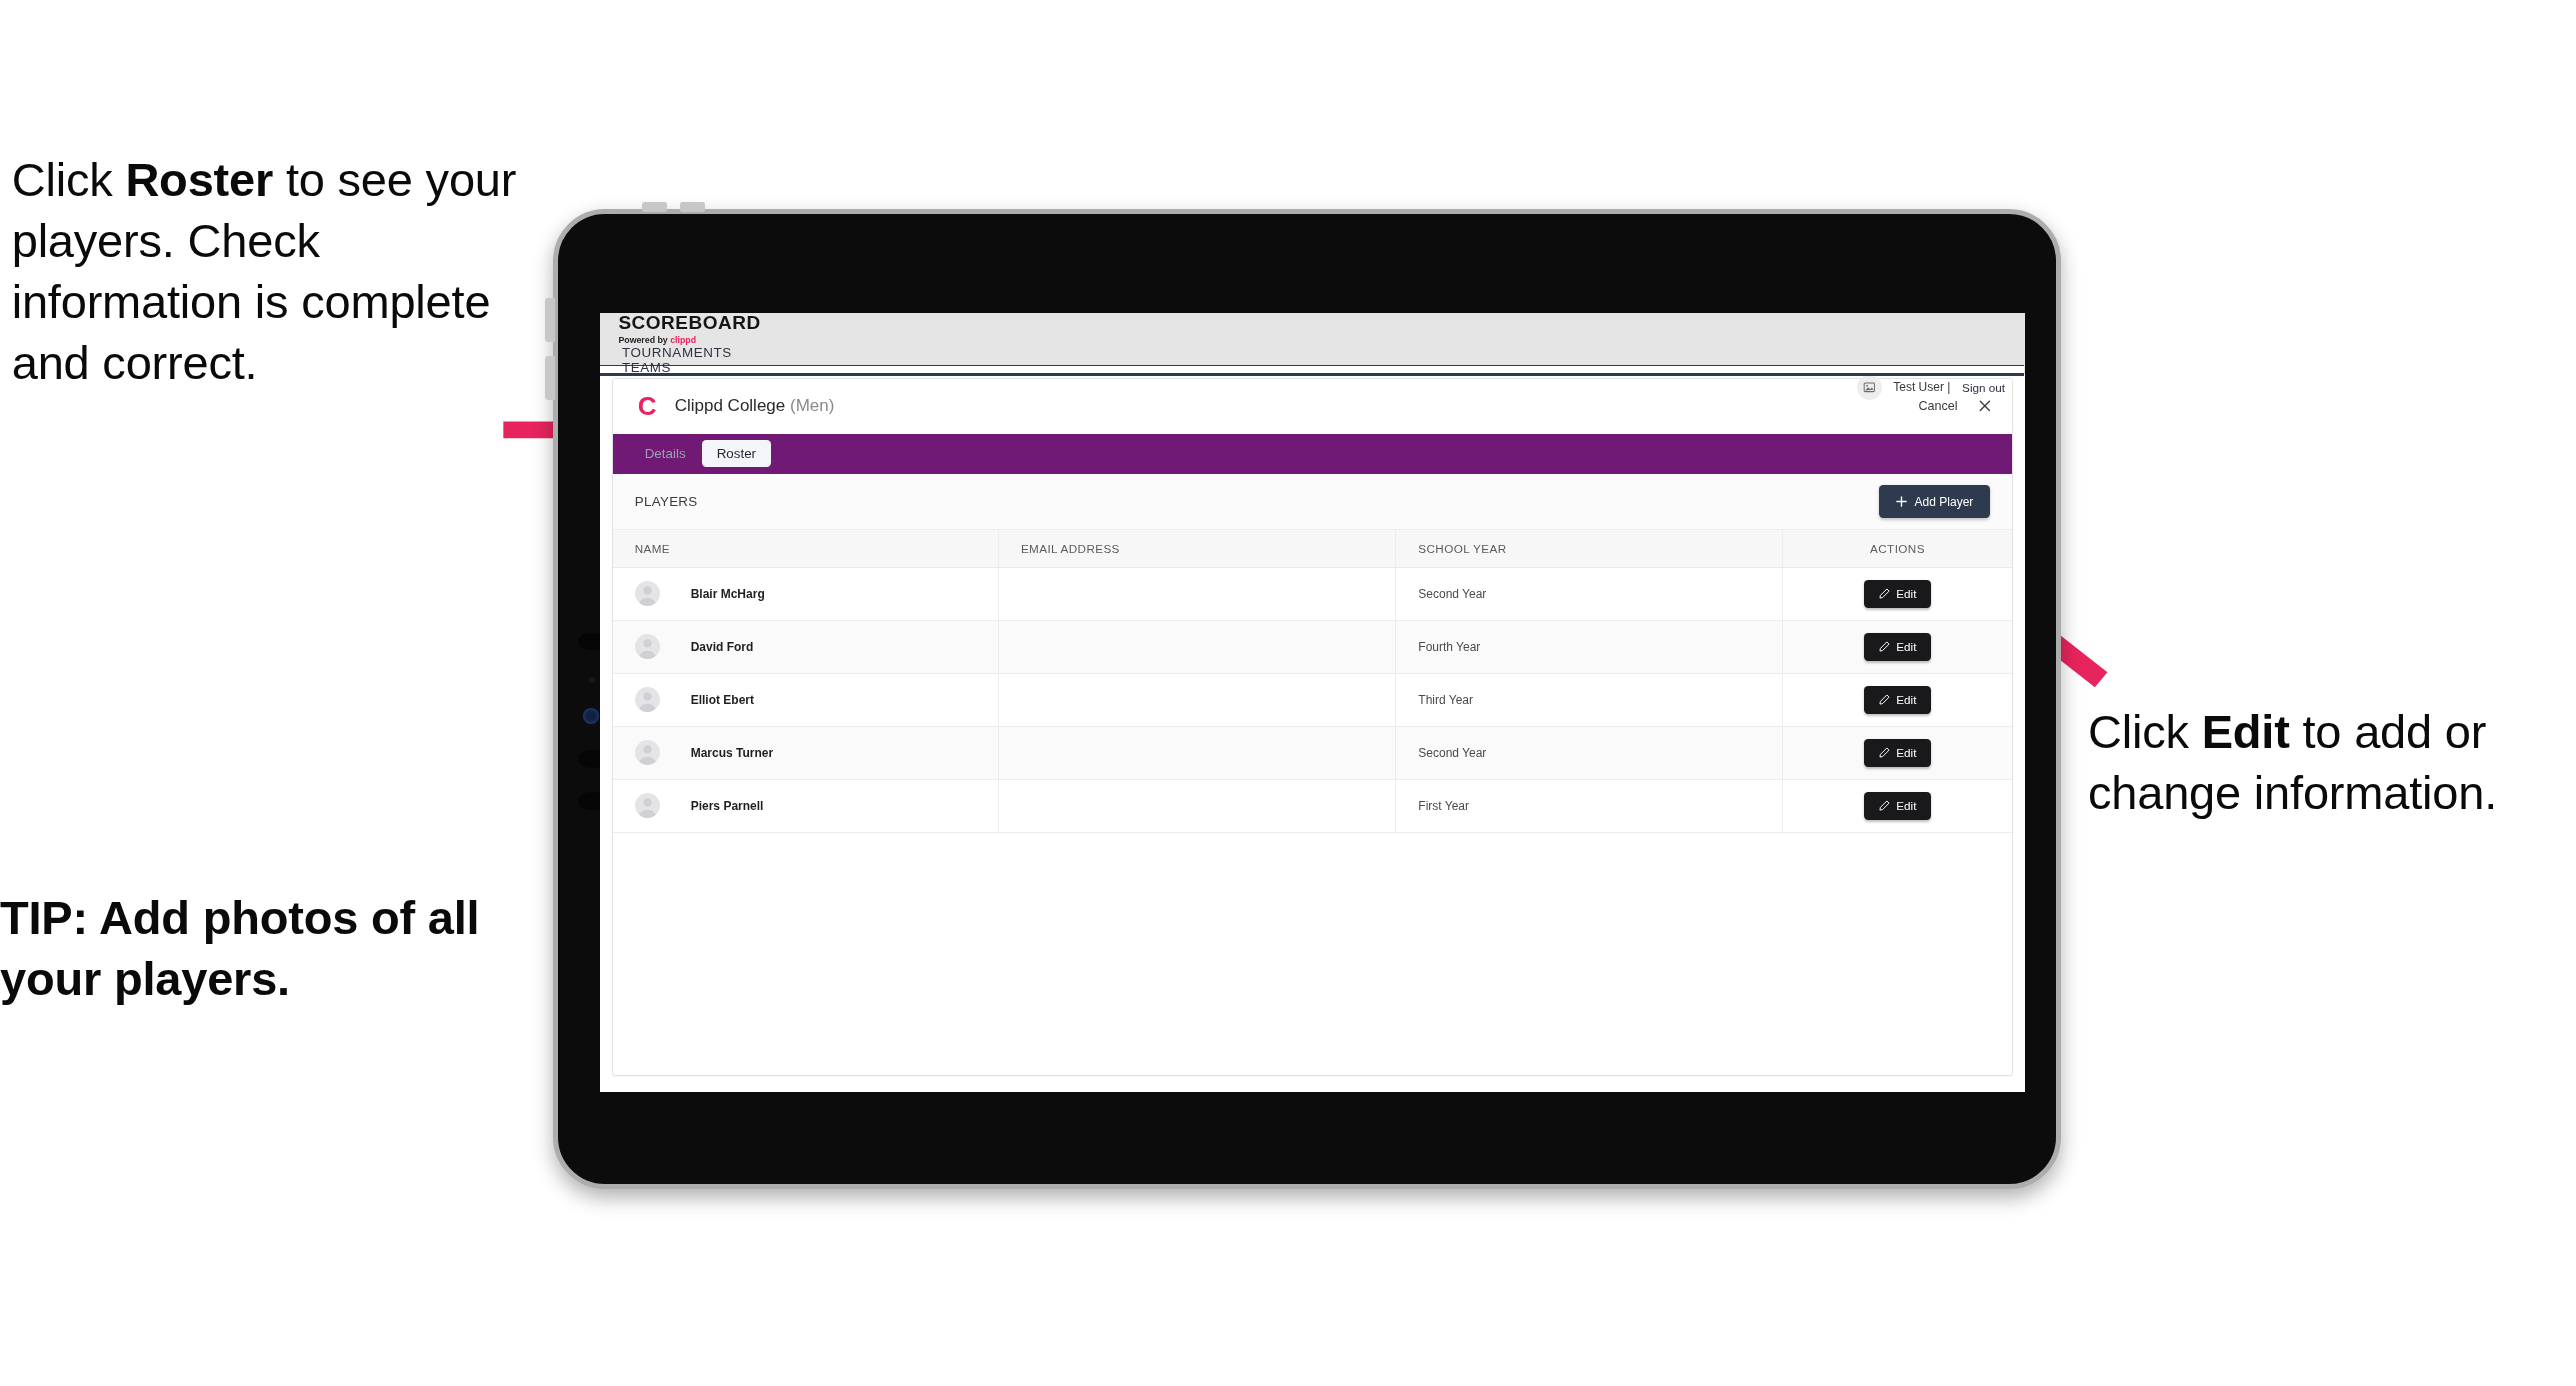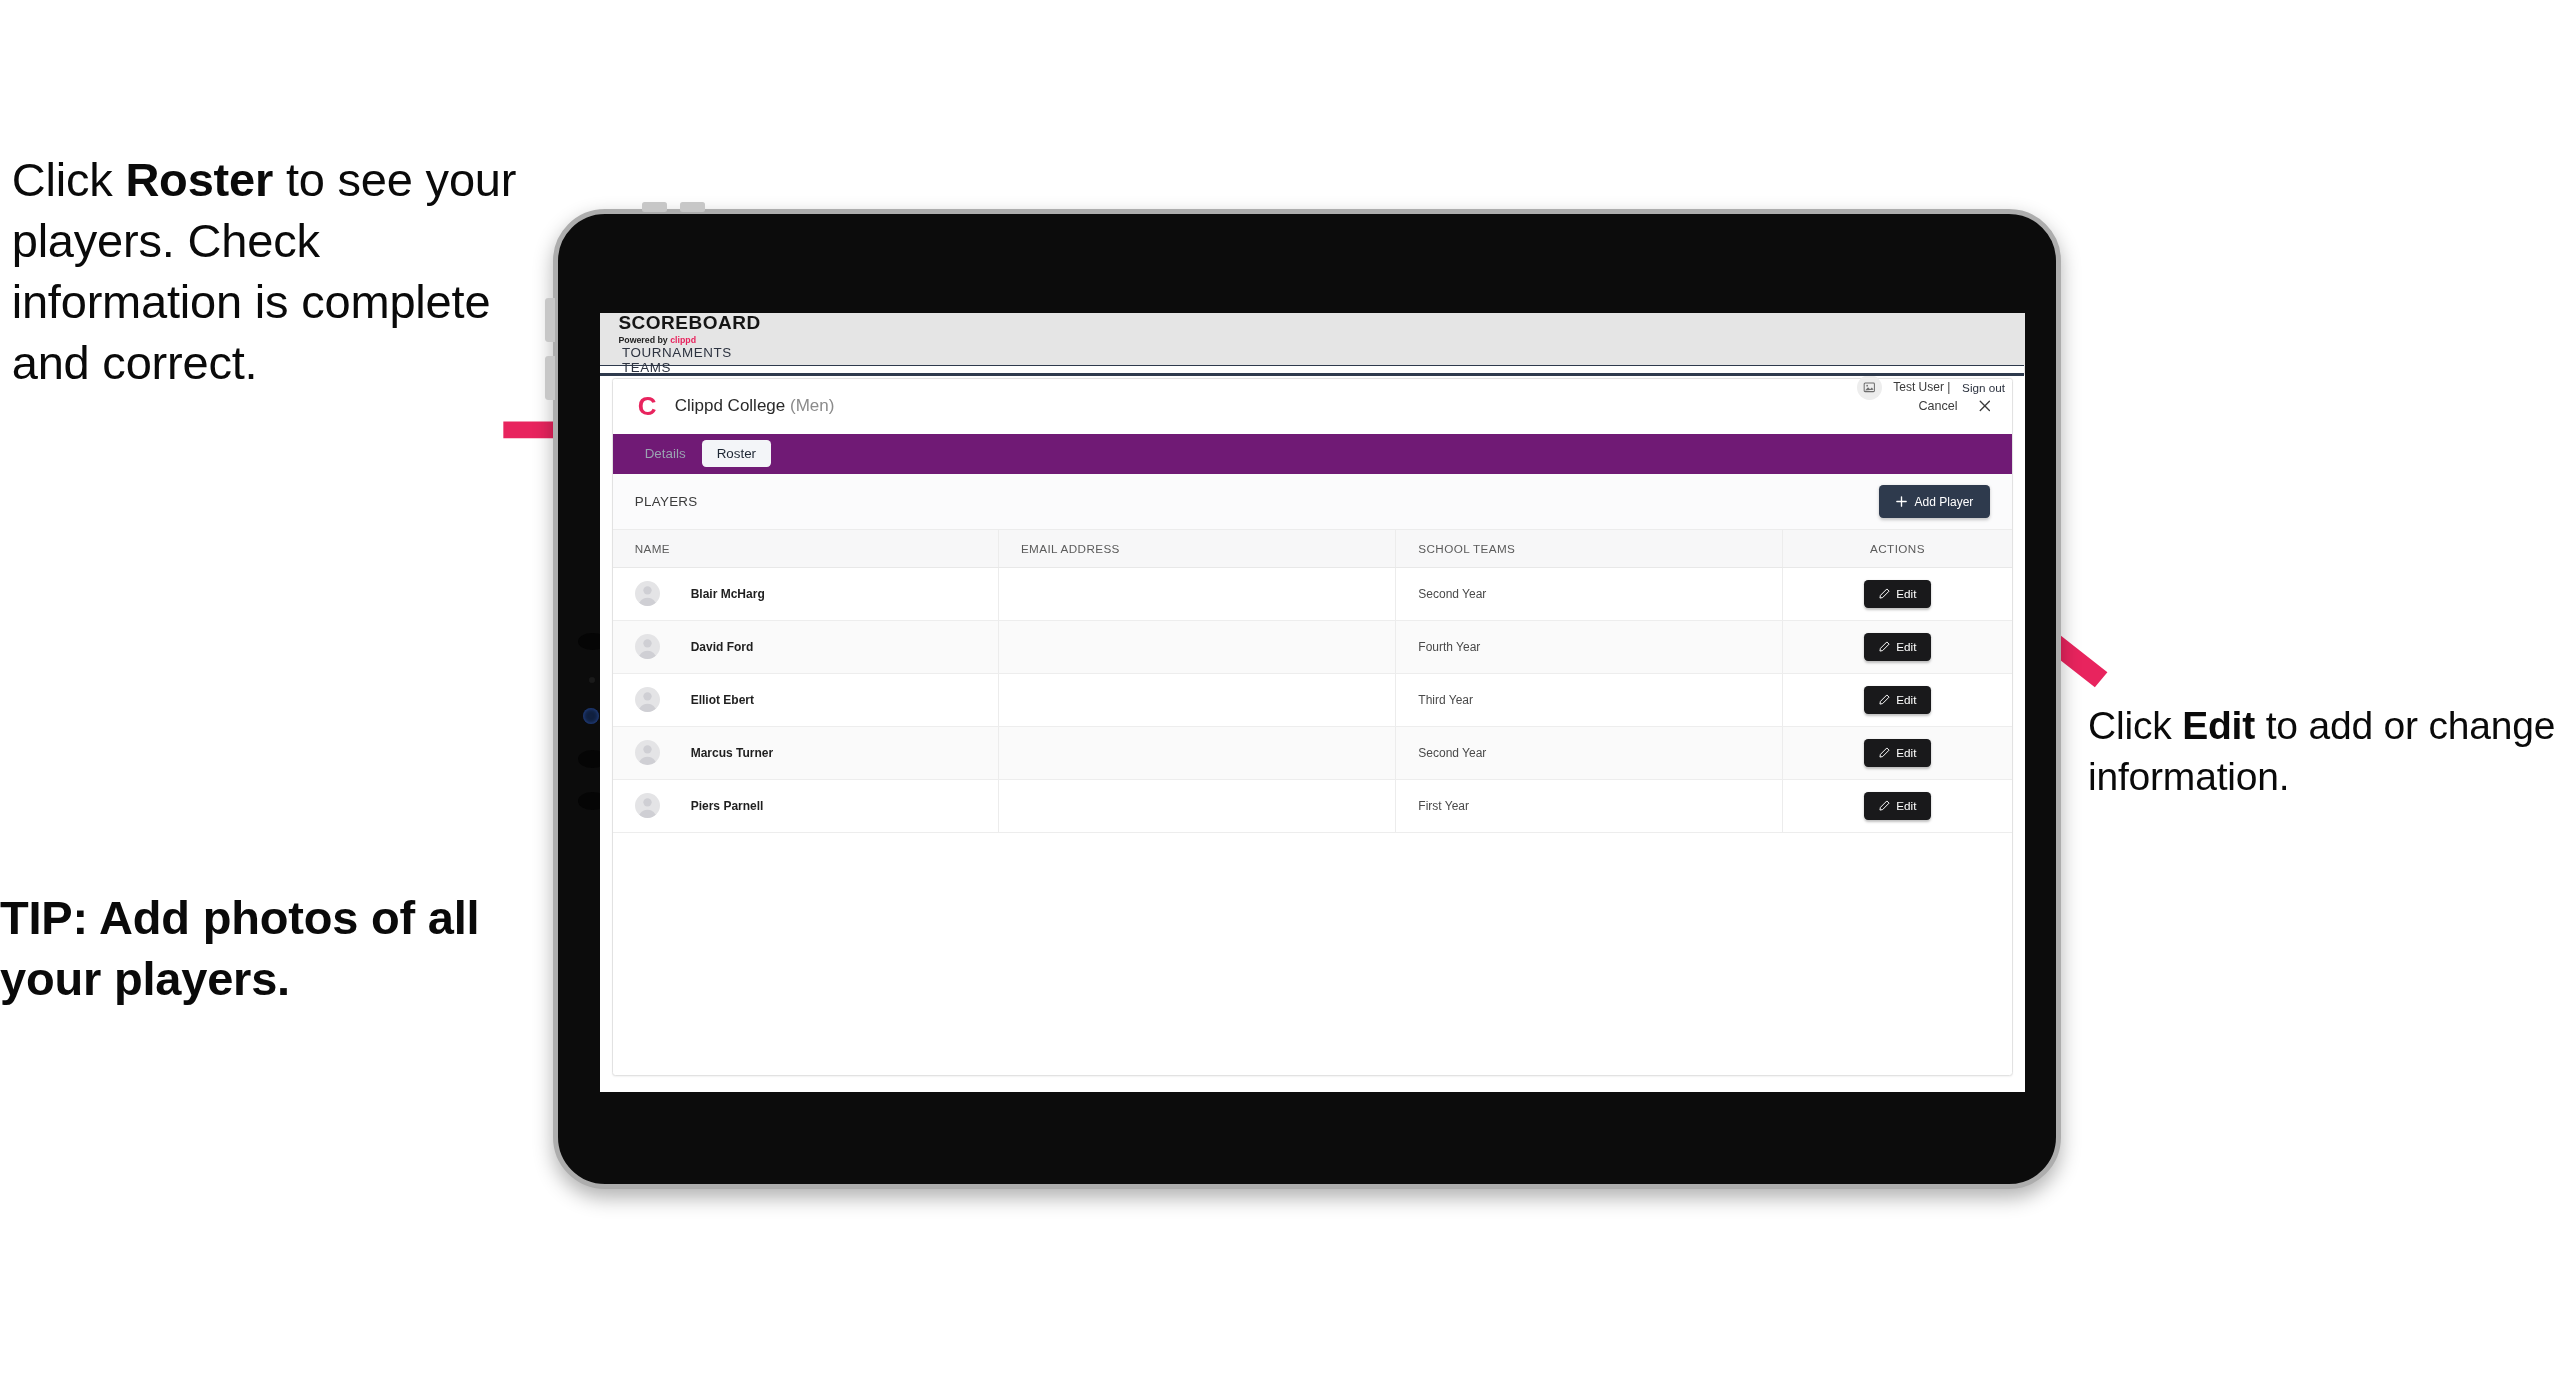--- a/index.html
+++ b/index.html
@@ -37,21 +37,21 @@
     left: 0px;
     top: 887px;
     width: 553px;
     font-size: 47px;
     font-weight: 700;
   }
   #annot-right {
     left: 2088px;
     top: 701px;
     width: 486px;
-    font-size: 39px;
+    font-size: 47px;
     font-weight: 400;
   }
 
   
   .arrow-svg {
     position: absolute;
     pointer-events: none;
   }
   #arrow-left-svg { left: 503px; top: 394px; }
   #arrow-right-svg { left: 1961px; top: 545px; }
@@ -420,21 +420,21 @@
           </svg>
           <span>Add Player</span>
         </button>
       </div>
 
       <table id="players-table">
         <thead>
           <tr>
             <th class="col-name">NAME</th>
             <th class="col-email">EMAIL ADDRESS</th>
-            <th class="col-year">SCHOOL TEAMS</th>
+            <th class="col-year">SCHOOL YEAR</th>
             <th class="col-actions">ACTIONS</th>
           </tr>
         </thead>
         <tbody id="players-tbody">
             <tr>
               <td>
                 <div class="name-cell">
                   <span class="avatar">
                     <svg width="25" height="25" viewBox="0 0 30 30">
                       <circle cx="15" cy="11.2" r="5" fill="#cfcfd4"></circle>

